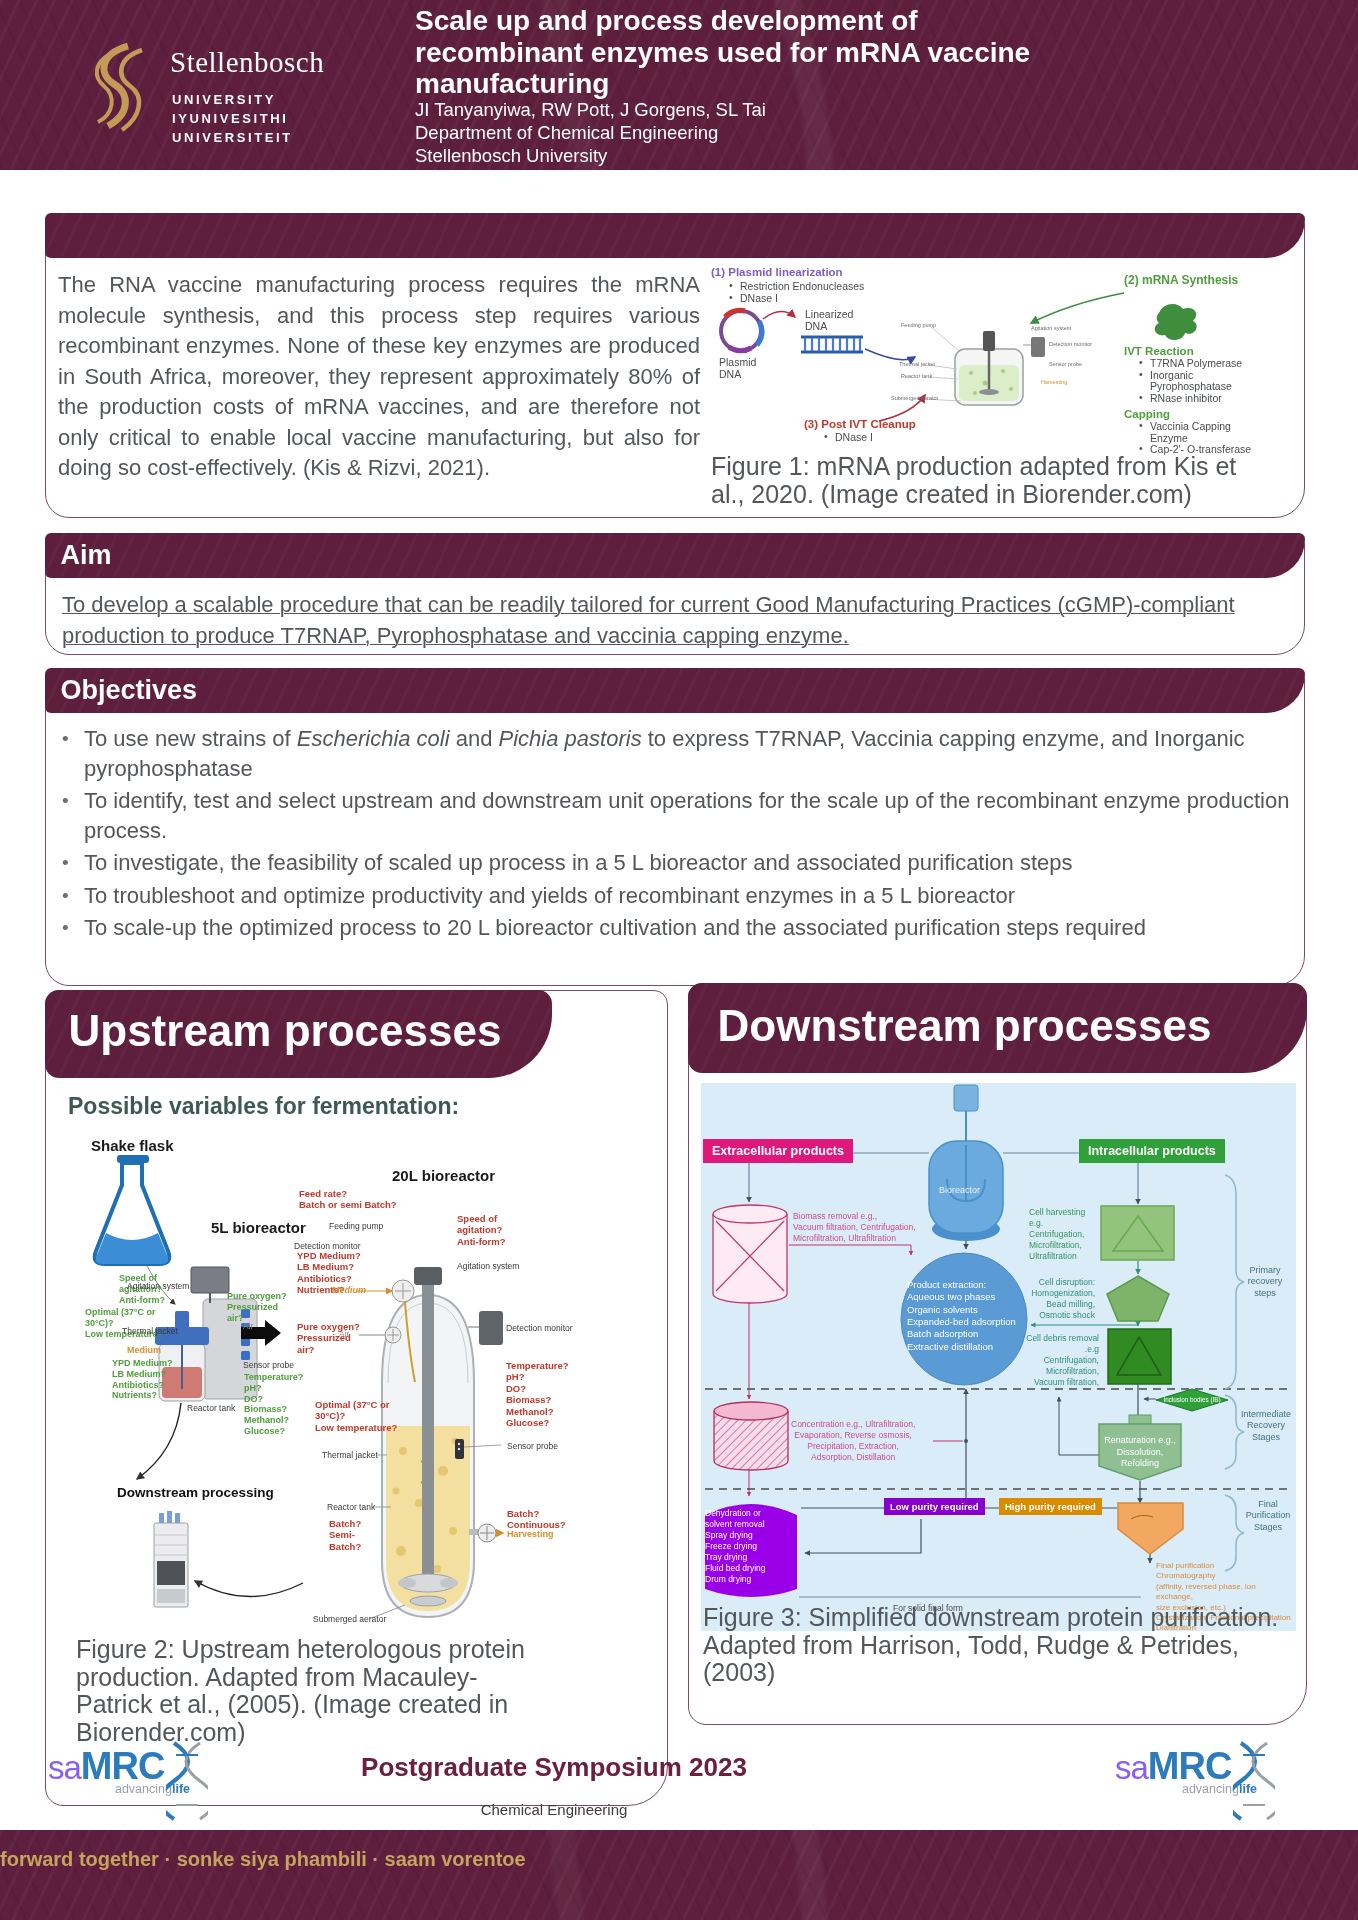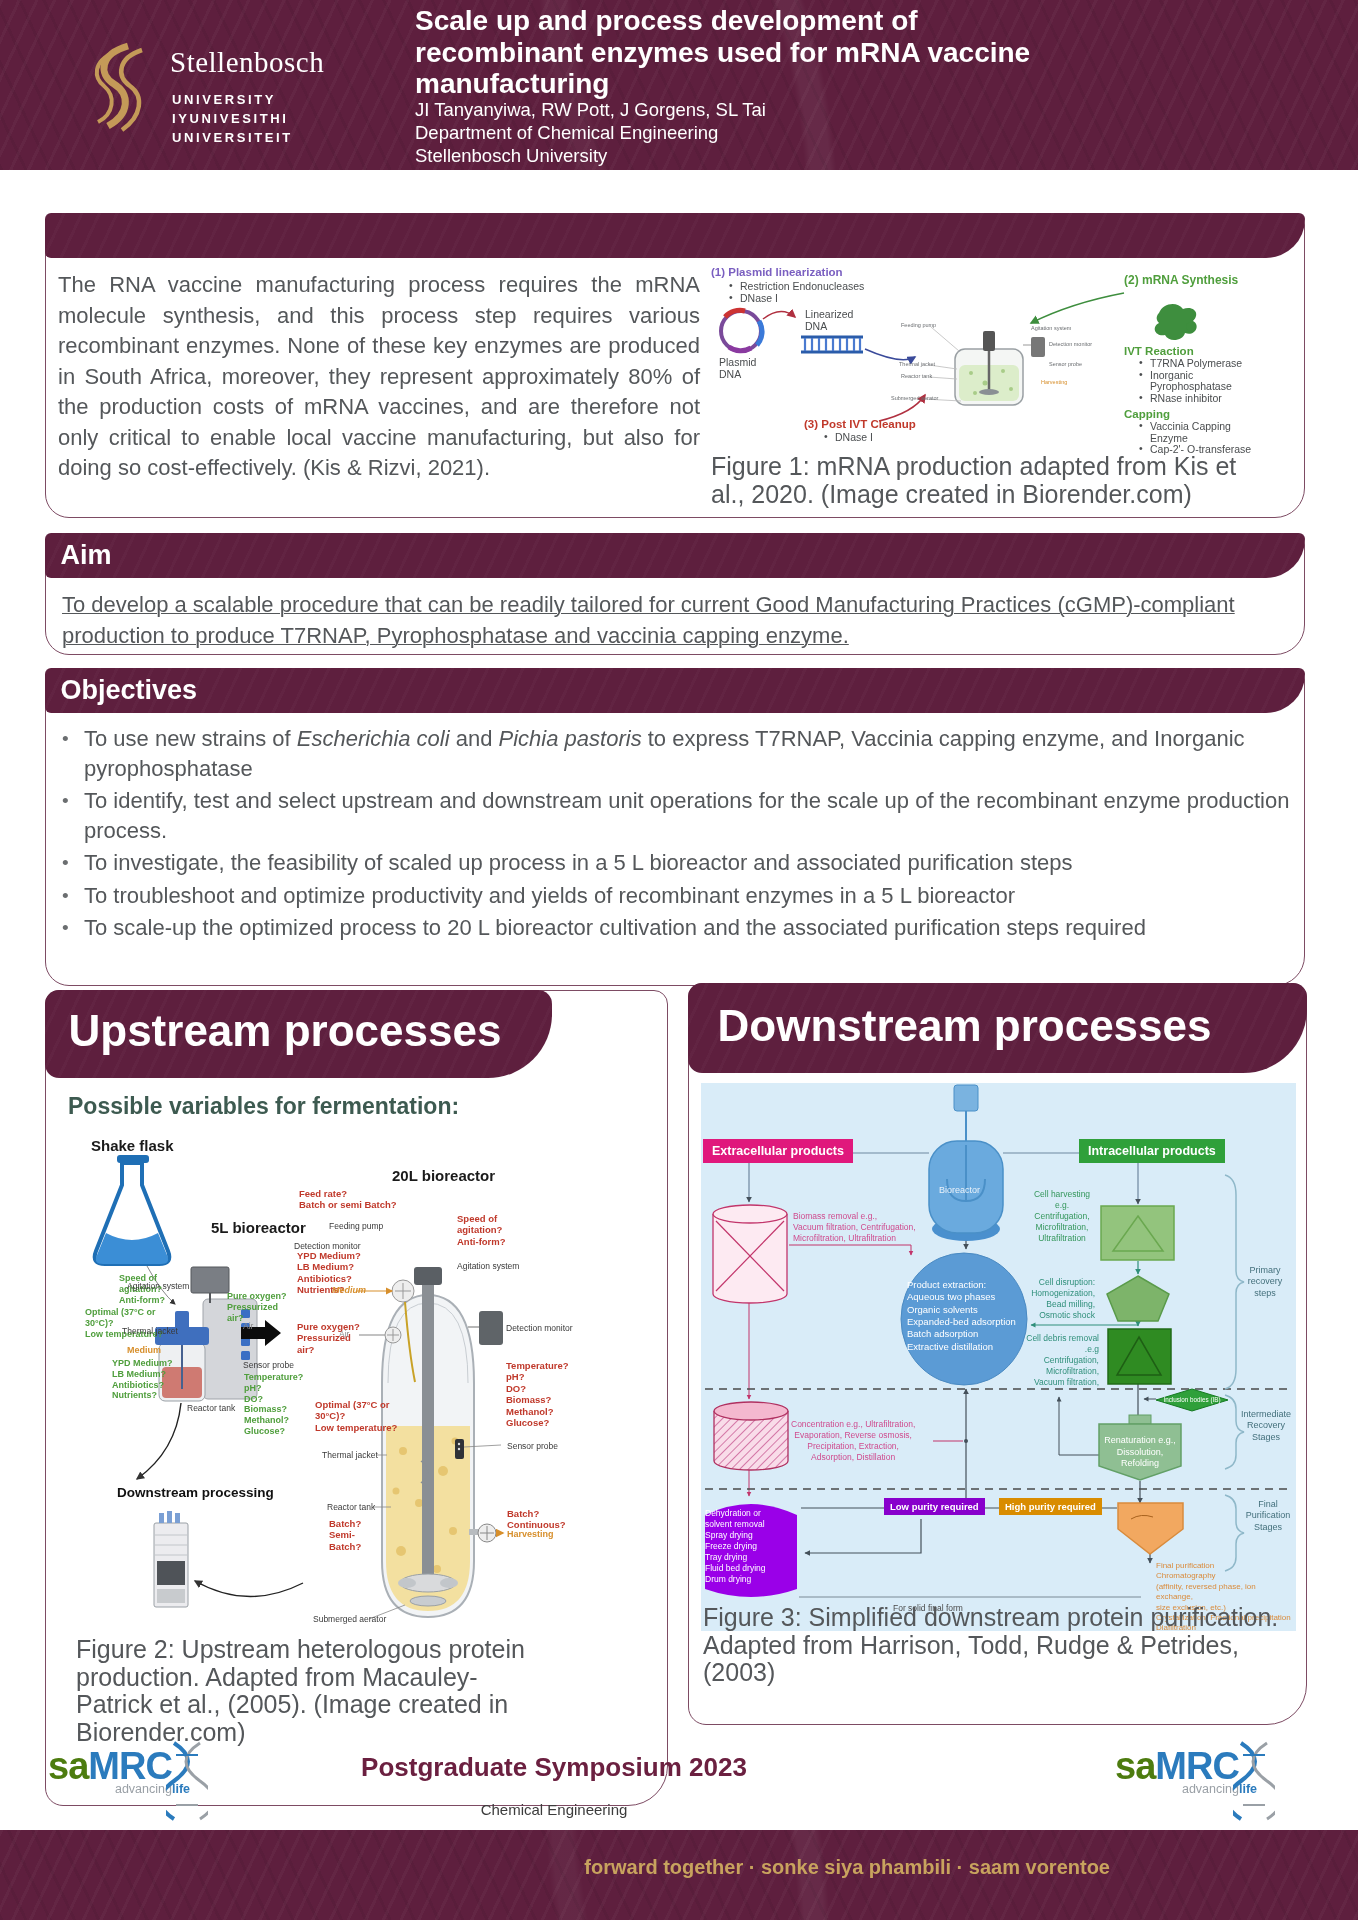--- a/index.html
+++ b/index.html
@@ -43,21 +43,21 @@
   
   .pinkt{color:#cf4b8e;font-size:8.5px;line-height:1.28}
   .greent{color:#35975c;font-size:8.5px;line-height:1.28}
   .tealt{color:#2f8f7a;font-size:8.5px;line-height:1.28}
   .staget{color:#44707c;font-size:9.5px;line-height:1.25;text-align:center}
   .tagbox{position:absolute;color:#fff;font-weight:bold;font-size:12.5px;padding:5px 9px}
   .puritybox{position:absolute;color:#fff;font-weight:bold;font-size:9.5px;padding:3px 6px}
   .whitelbl{position:absolute;color:#fff;line-height:1.3}
   
   .samrc{position:absolute;width:160px;height:85px}
-  .samrc-sa{color:#4d7c0f;font-size:38px;font-weight:bold;letter-spacing:-1px}
+  .samrc-sa{color:#8b5cf6;font-size:33px;font-weight:normal;letter-spacing:-1px}
   .samrc-mrc{color:#2b7bbd;font-size:38px;font-weight:bold;letter-spacing:-1px}
   .samrc-tag{font-size:12.5px;margin-top:-6px;text-align:right;padding-right:18px}
   .tg{color:#9aa0a6}.tb{color:#2b7bbd;font-weight:bold}
 </style>
 </head>
 <body>
 
 <div class="page">
 
   <div class="abs maroon" style="left:0;top:0;width:1358px;height:170px">
@@ -455,21 +455,21 @@
         <path d="M524,312 q11,3 11,14 v12 q0,9 8,11 q-8,2 -8,11 v12 q0,11 -11,14" fill="none" stroke="#8fb8c9" stroke-width="1.5"></path>
         <path d="M524,412 q11,3 11,14 v13 q0,9 8,11 q-8,2 -8,11 v13 q0,11 -11,14" fill="none" stroke="#8fb8c9" stroke-width="1.5"></path>
       </svg>
 
       <div class="tagbox" style="left:2px;top:56px;background:#e0187c">Extracellular products</div>
       <div class="tagbox" style="left:378px;top:56px;background:#2fa03a">Intracellular products</div>
       <div class="whitelbl" style="left:238px;top:102px;font-size:9px;color:#eaf2fa">Bioreactor</div>
       <div class="lbl pinkt pre" style="left:92px;top:128px">Biomass removal e.g.,
 Vacuum filtration, Centrifugation,
 Microfiltration, Ultrafiltration</div>
-      <div class="lbl greent pre" style="left:328px;top:106px;width:66px;text-align:center">Cell harvesting e.g.
+      <div class="lbl greent pre" style="left:328px;top:124px;width:66px;text-align:left">Cell harvesting e.g.
 Centrifugation,
 Microfiltration,
 Ultrafiltration</div>
       <div class="lbl tealt pre" style="left:330px;top:194px;width:64px;text-align:right">Cell disruption:
 Homogenization,
 Bead milling,
 Osmotic shock</div>
       <div class="lbl tealt pre" style="left:322px;top:250px;width:76px;text-align:right">Cell debris removal .e.g
 Centrifugation,
 Microfiltration,
@@ -534,16 +534,16 @@
     <svg class="abs" style="left:118px;top:-4px" width="42" height="80" viewBox="0 0 42 80">
       <path d="M8,2 q28,18 0,38 q-28,20 0,38" stroke="#2b7bbd" stroke-width="4" fill="none"></path>
       <path d="M34,2 q-28,18 0,38 q28,20 0,38" stroke="#9aa0a6" stroke-width="3" fill="none"></path>
       <line x1="10" y1="14" x2="32" y2="14" stroke="#2b7bbd" stroke-width="2"></line>
       <line x1="10" y1="64" x2="32" y2="64" stroke="#9aa0a6" stroke-width="2"></line>
     </svg>
     <div class="samrc-tag"><span class="tg">advancing</span><span class="tb">life</span></div>
   </div>
 
   <div class="abs maroon" style="left:0;top:1830px;width:1358px;height:90px">
-    <div class="abs" style="left:0;top:26px;width:1110px;text-align:right;font-size:20px;font-weight:bold;color:#c8a35e">forward together · sonke siya phambili · saam vorentoe</div>
+    <div class="abs" style="left:0;top:18px;width:1110px;text-align:left;font-size:20px;font-weight:bold;color:#c8a35e">forward together · sonke siya phambili · saam vorentoe</div>
   </div>
 
 </div>
 
 </body></html>

